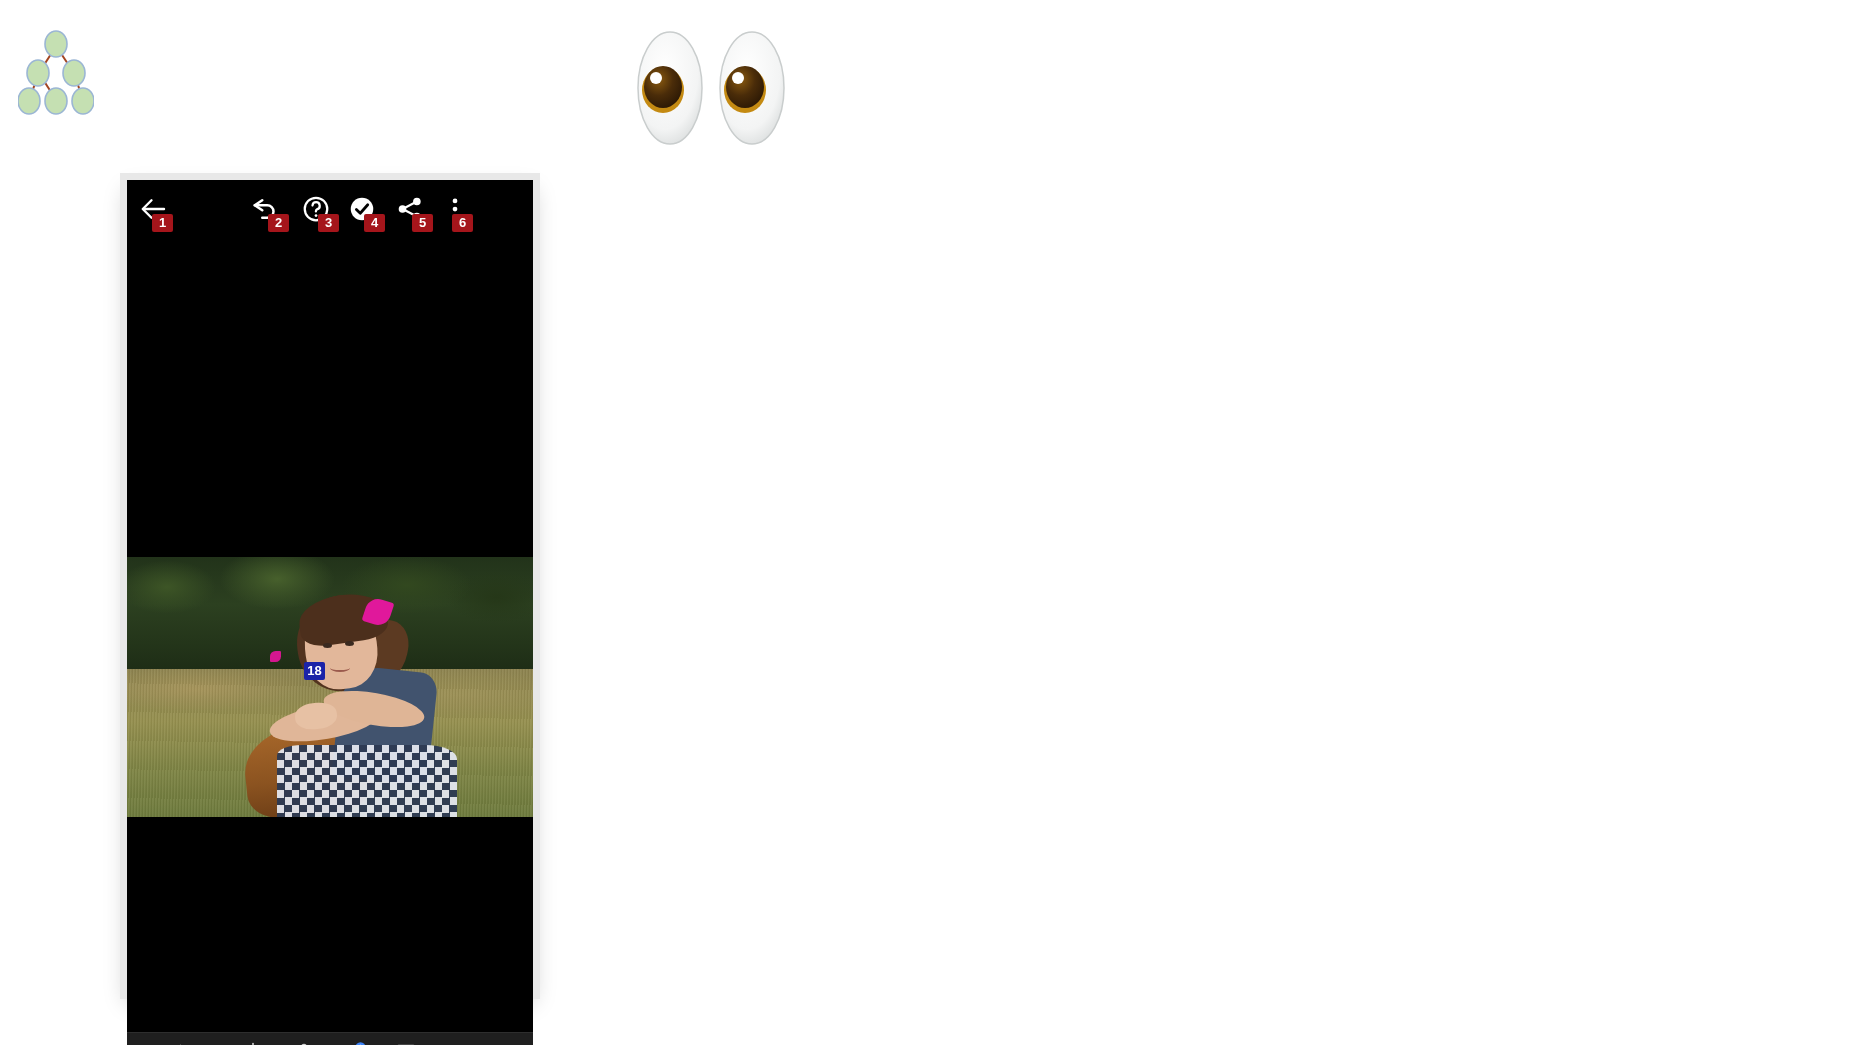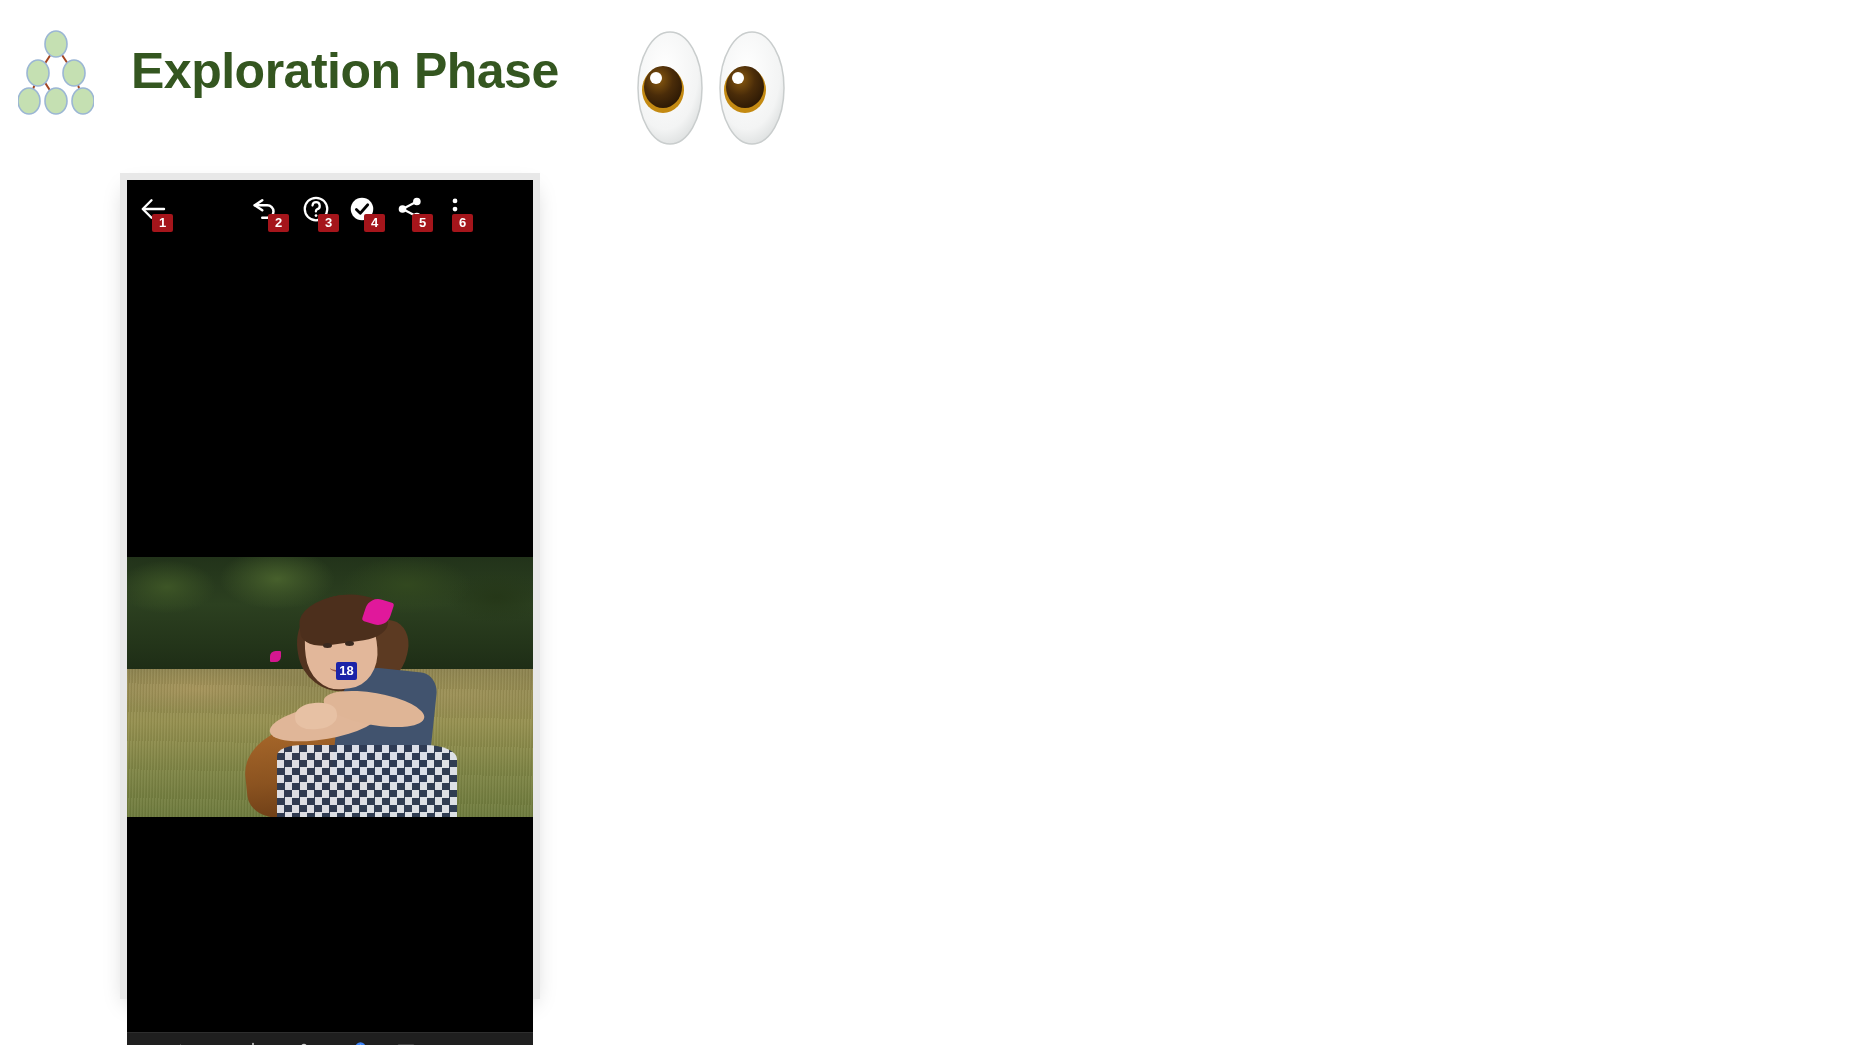--- a/index.html
+++ b/index.html
@@ -220,21 +220,21 @@
     font-weight: bold;
     font-family: "Liberation Sans", sans-serif;
     line-height: 18px;
     height: 18px;
     min-width: 15px;
     padding: 0 3px;
     text-align: center;
     border-radius: 2px;
     z-index: 40;
   }
-  .badge.blue { background: #1b23a8; margin-left: 32px; }
+  .badge.blue { background: #1b23a8; }
   .badge.ontop { z-index: 60; }
 
   svg { display: block; }
 </style>
 </head>
 <body>
 
 <div id="header">
 
   <div id="tree-logo">
@@ -246,21 +246,20 @@
       <line x1="56" y1="45" x2="65" y2="72" stroke="#a2441f" stroke-width="2"></line>
       <ellipse cx="38" cy="16" rx="11" ry="13" fill="#c5e0b2" stroke="#9bb6d4" stroke-width="1.6"></ellipse>
       <ellipse cx="20" cy="45" rx="11" ry="13" fill="#c5e0b2" stroke="#9bb6d4" stroke-width="1.6"></ellipse>
       <ellipse cx="56" cy="45" rx="11" ry="13" fill="#c5e0b2" stroke="#9bb6d4" stroke-width="1.6"></ellipse>
       <ellipse cx="11" cy="73" rx="11" ry="13" fill="#c5e0b2" stroke="#9bb6d4" stroke-width="1.6"></ellipse>
       <ellipse cx="38" cy="73" rx="11" ry="13" fill="#c5e0b2" stroke="#9bb6d4" stroke-width="1.6"></ellipse>
       <ellipse cx="65" cy="73" rx="11" ry="13" fill="#c5e0b2" stroke="#9bb6d4" stroke-width="1.6"></ellipse>
     </svg>
   </div>
 
-  <div id="page-title">Exploration Phase</div>
 
   <div id="eyes-emoji">
     <svg width="168" height="124" viewBox="0 0 168 124">
       <defs>
         <radialGradient id="sclera" cx="42%" cy="35%" r="72%">
           <stop offset="0%" stop-color="#ffffff"></stop>
           <stop offset="72%" stop-color="#f3f4f4"></stop>
           <stop offset="100%" stop-color="#d9dcdc"></stop>
         </radialGradient>
         <radialGradient id="iris" cx="38%" cy="32%" r="70%">

